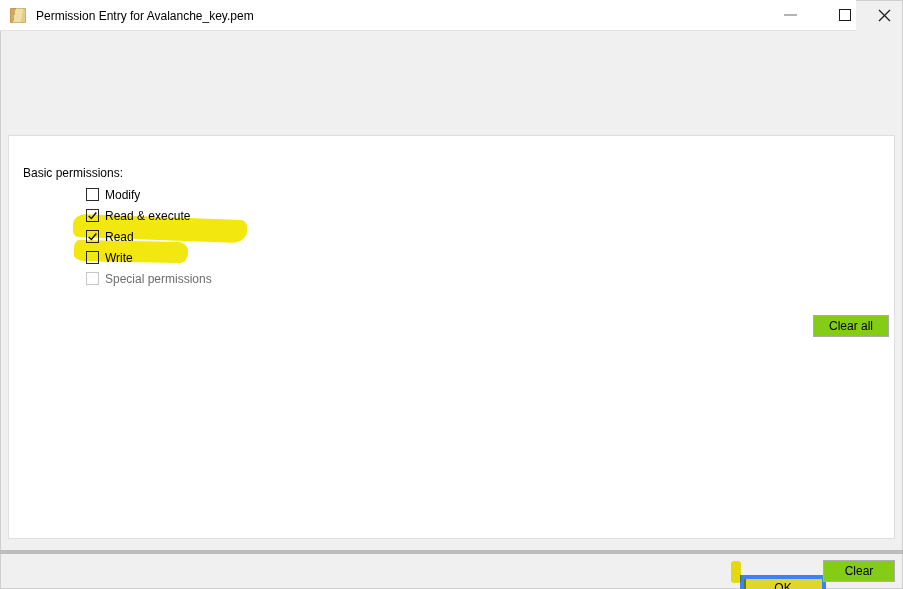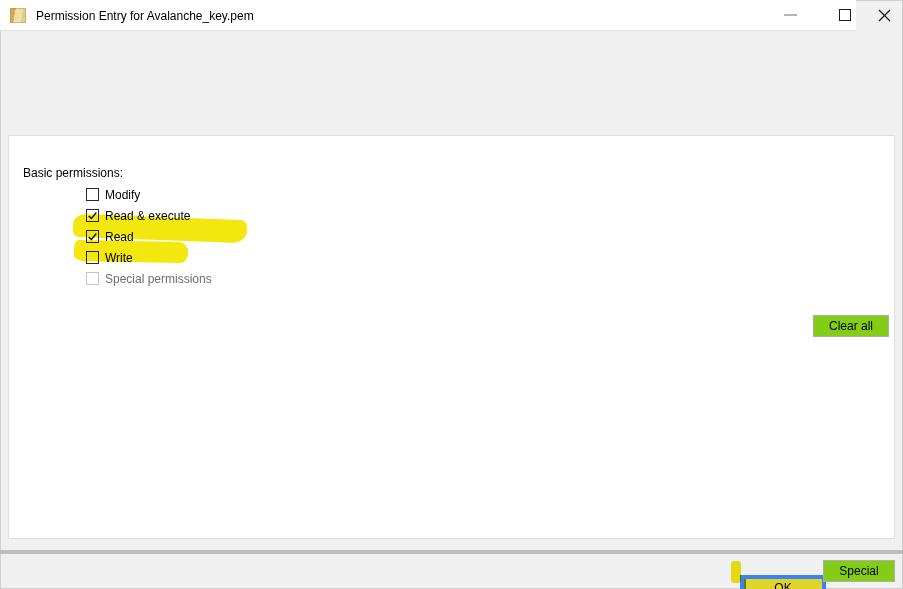--- a/index.html
+++ b/index.html
@@ -166,19 +166,19 @@
         <span class="cb"></span>
         <span class="perm-label">Special permissions</span>
       </div>
     </div>
 
     <button class="btn btn-clear">Clear all</button>
   </div>
 
   <div class="footer-band"></div>
   <button class="btn btn-ok">OK</button>
-  <button class="btn btn-cancel">Special</button>
+  <button class="btn btn-cancel">Clear</button>
 
   <div class="hl hl-readexec"></div>
   <div class="hl hl-read"></div>
   <div class="hl hl-ok"></div>
 
 </div>
 
 </body></html>

